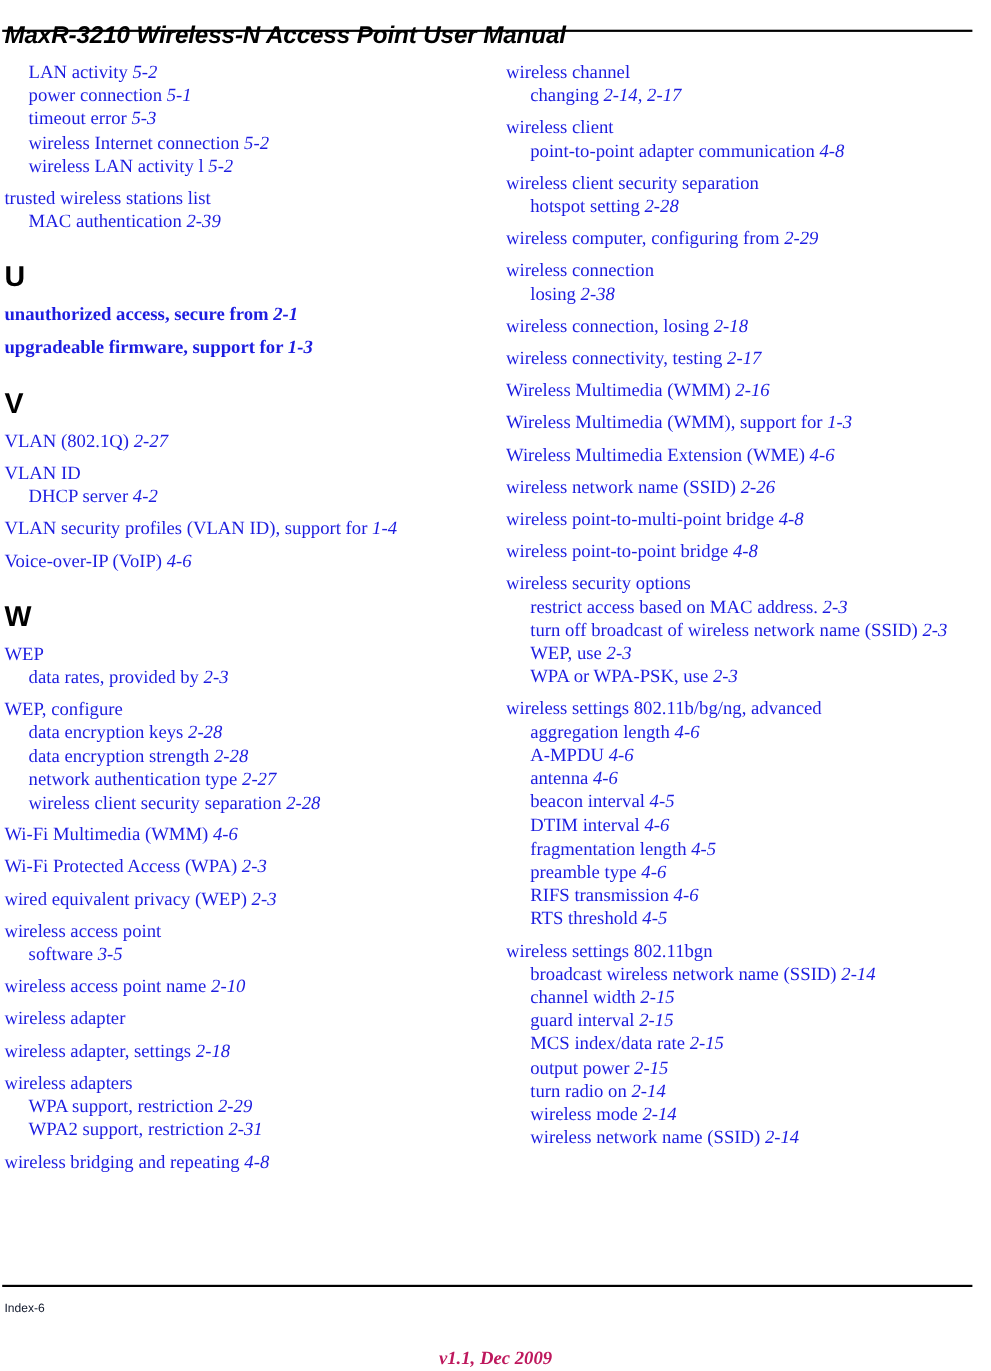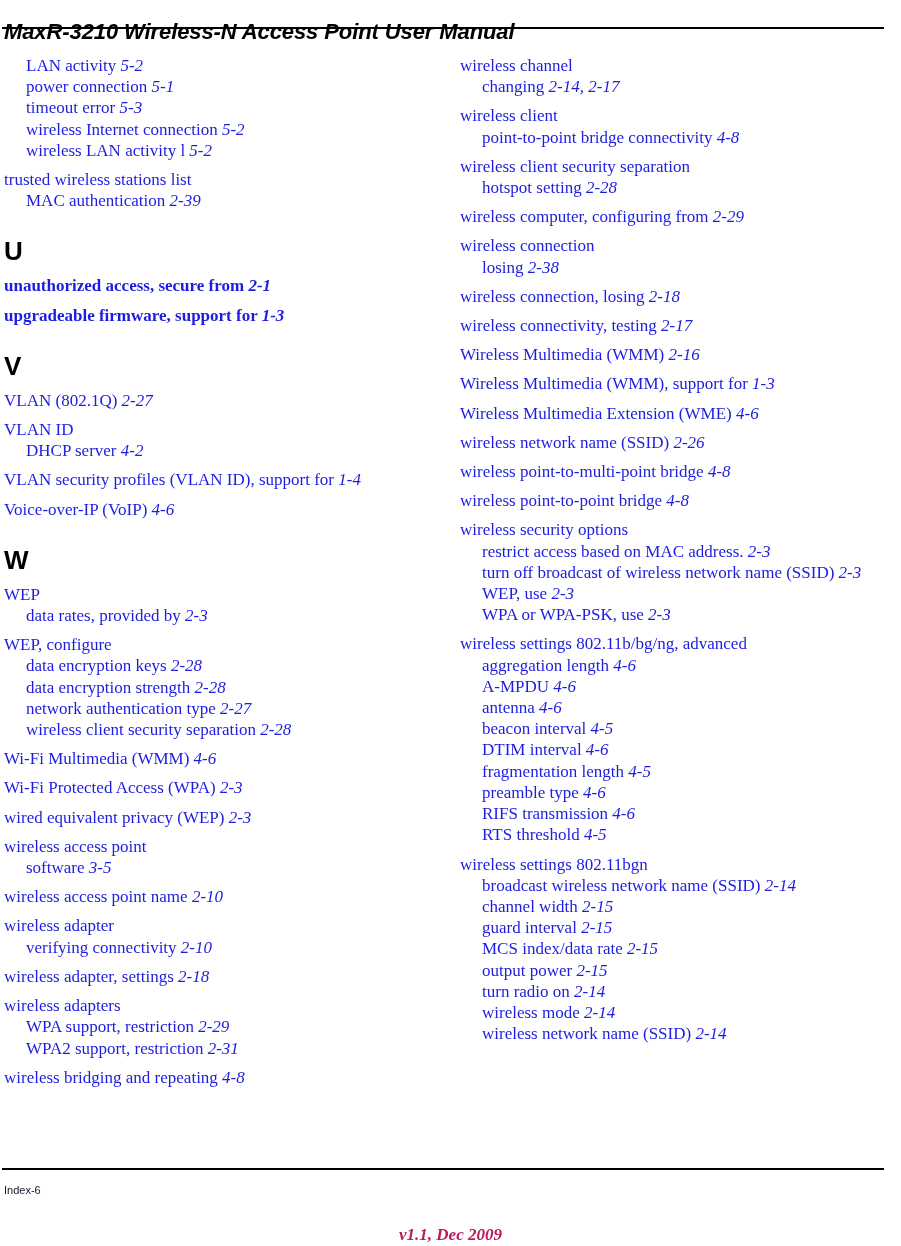--- a/index.html
+++ b/index.html
@@ -208,21 +208,20 @@
           </div>
           <div class="index-group">
             <div class="index-entry level-0"><span>wireless access point</span></div>
             <div class="index-entry level-1"><span>software </span><span class="locator">3-5</span></div>
           </div>
           <div class="index-group">
             <div class="index-entry level-0"><span>wireless access point name </span><span class="locator">2-10</span></div>
           </div>
           <div class="index-group">
             <div class="index-entry level-0"><span>wireless adapter</span></div>
-            <div class="index-entry level-1"><span>verifying connectivity </span><span class="locator">2-10</span></div>
           </div>
           <div class="index-group">
             <div class="index-entry level-0"><span>wireless adapter, settings </span><span class="locator">2-18</span></div>
           </div>
           <div class="index-group">
             <div class="index-entry level-0"><span>wireless adapters</span></div>
             <div class="index-entry level-1"><span>WPA support, restriction </span><span class="locator">2-29</span></div>
             <div class="index-entry level-1"><span>WPA2 support, restriction </span><span class="locator">2-31</span></div>
           </div>
           <div class="index-group">
@@ -231,21 +230,21 @@
         </div>
       </div>
     </div>
   <div class="index-column" id="index-column-right">
       <div class="index-group">
         <div class="index-entry level-0"><span>wireless channel</span></div>
         <div class="index-entry level-1"><span>changing </span><span class="locator">2-14, 2-17</span></div>
       </div>
       <div class="index-group">
         <div class="index-entry level-0"><span>wireless client</span></div>
-        <div class="index-entry level-1"><span>point-to-point bridge connectivity </span><span class="locator">4-8</span></div>
+        <div class="index-entry level-1"><span>point-to-point adapter communication </span><span class="locator">4-8</span></div>
       </div>
       <div class="index-group">
         <div class="index-entry level-0"><span>wireless client security separation</span></div>
         <div class="index-entry level-1"><span>hotspot setting </span><span class="locator">2-28</span></div>
       </div>
       <div class="index-group">
         <div class="index-entry level-0"><span>wireless computer, configuring from </span><span class="locator">2-29</span></div>
       </div>
       <div class="index-group">
         <div class="index-entry level-0"><span>wireless connection</span></div>

